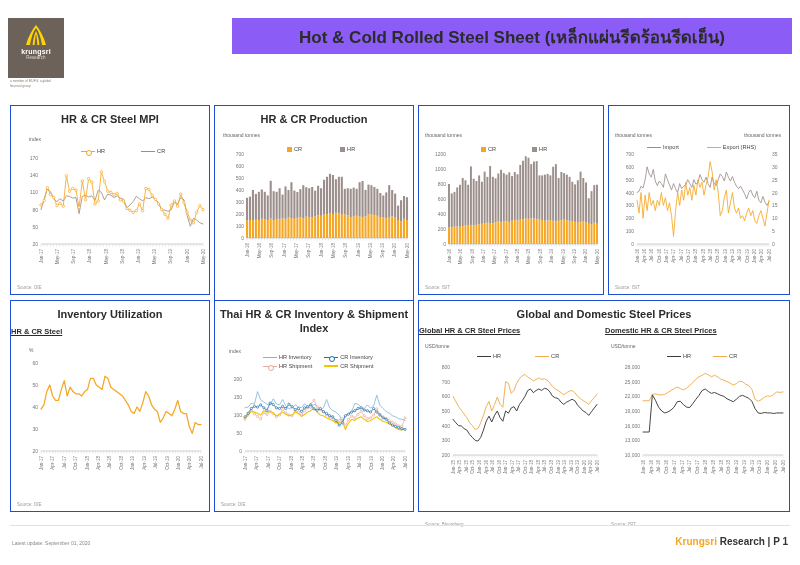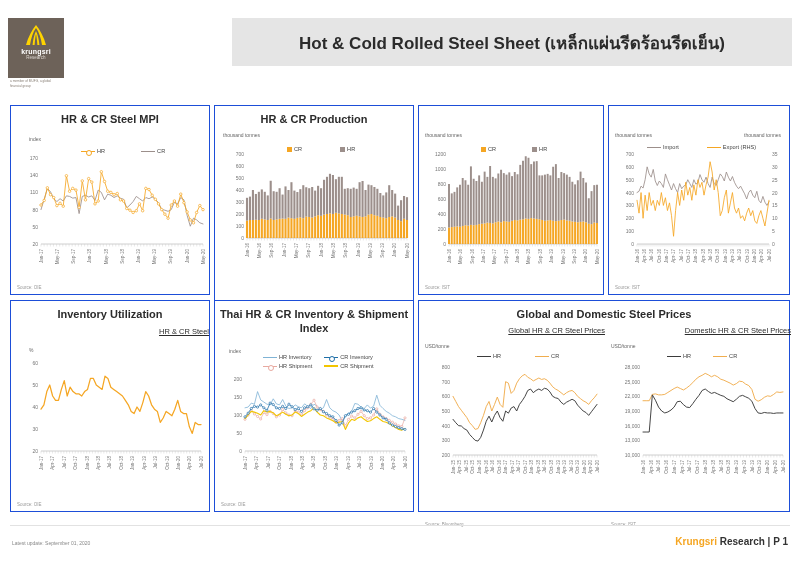--- a/index.html
+++ b/index.html
@@ -28,38 +28,38 @@
     position:absolute; left:8px; top:60px; width:56px; height:14px;
     font-size:3.2px; color:#8a8178; line-height:1.5; padding:1px 2px;
   }
   .banner-ind {
     position:absolute; left:66px; top:0; width:166px; height:52px;
     background:#a3928f; color:#ffffff;
     display:flex; align-items:center; padding-left:22px;
     font-size:13.5px; letter-spacing:.2px;
   }
   .banner-title {
-    position:absolute; left:232px; top:0; width:560px; height:48px;
-    background:#e5e5e5; color:#2b2b2b;
+    position:absolute; left:232px; top:0; width:560px; height:36px;
+    background:#8b5cf6; color:#2b2b2b;
     display:flex; align-items:center; justify-content:center;
     font-size:17px; font-weight:bold;
   }
 
   
   .panel {
     position:absolute; background:#ffffff;
     border:1px solid #1d4ed8;
   }
   .p-title {
     text-align:center; font-weight:bold; color:#2b2b2b;
     font-size:11px; margin-top:7px; line-height:1.25;
   }
   .p-title.small { font-size:10.5px; }
   .p-sub {
-    text-align:right; font-size:7.5px; font-weight:normal; color:#2b2b2b;
+    text-align:left; font-size:7.5px; font-weight:bold; color:#2b2b2b;
     text-decoration:underline; margin-top:5px;
   }
   .axis-unit {
     position:absolute; font-size:5px; color:#666;
   }
   .src {
     position:absolute; left:6px; bottom:4px;
     font-size:4.5px; color:#999;
   }
   .note {

